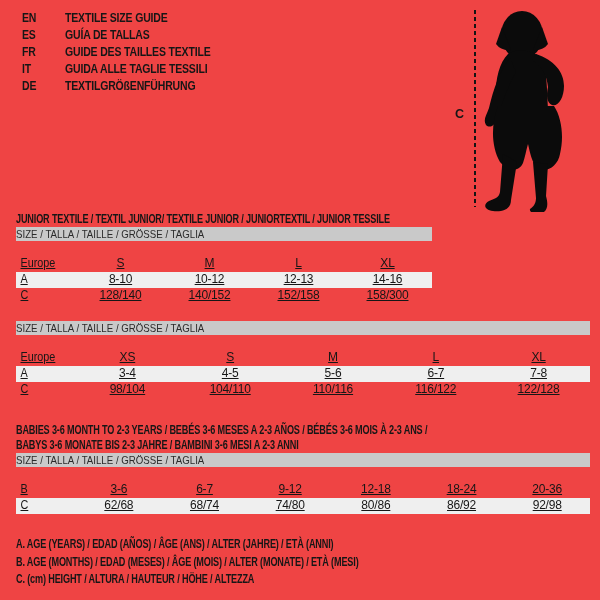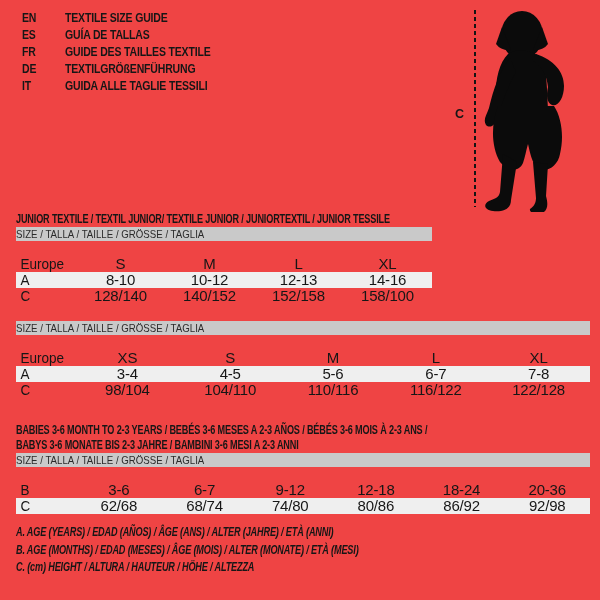--- a/index.html
+++ b/index.html
@@ -34,27 +34,27 @@
   }
   .size-table{margin-top:15px;}
   .size-bar{
     height:14px;background:var(--bar,#c9c9c9);margin-bottom:2px;
     display:flex;align-items:center;box-sizing:border-box;
   }
   .size-bar-text{
     font-size:11px;color:#2a2a2a;white-space:nowrap;
     transform:scaleX(0.88);transform-origin:0 50%;display:inline-block;
   }
-  .t-row{display:flex;height:16px;align-items:flex-end;font-size:15px;}
+  .t-row{display:flex;height:16px;align-items:flex-start;font-size:12px;text-decoration:underline;}
   .t-row.shaded{background:var(--stripe,#efefef);}
   .t-label{width:60px;flex:0 0 60px;padding-left:5px;box-sizing:border-box;
     transform:scaleX(0.9);transform-origin:0 50%;}
   .t-cell{flex:1;text-align:center;letter-spacing:-0.2px;}
   
-  .notes{position:absolute;left:16px;top:524px;font-style:italic;}
+  .notes{position:absolute;left:16px;top:536px;}
   .note-line{
     font-weight:bold;font-size:12px;line-height:17.5px;letter-spacing:-0.2px;white-space:nowrap;
     transform:scaleX(0.76);transform-origin:0 50%;
   }
 </style>
 </head>
 <body>
 
 <div class="canvas">
 
@@ -65,26 +65,26 @@
       </div>
       <div class="lang-row">
         <span class="lang-code">ES</span>
         <span class="lang-label">GUÍA DE TALLAS</span>
       </div>
       <div class="lang-row">
         <span class="lang-code">FR</span>
         <span class="lang-label">GUIDE DES TAILLES TEXTILE</span>
       </div>
       <div class="lang-row">
+        <span class="lang-code">IT</span>
+        <span class="lang-label">GUIDA ALLE TAGLIE TESSILI</span>
+      </div>
+      <div class="lang-row">
         <span class="lang-code">DE</span>
         <span class="lang-label">TEXTILGRÖßENFÜHRUNG</span>
-      </div>
-      <div class="lang-row">
-        <span class="lang-code">IT</span>
-        <span class="lang-label">GUIDA ALLE TAGLIE TESSILI</span>
       </div>
     </div>
 
   <div class="measure-line"></div>
   <div class="measure-label">C</div>
   <svg class="silhouette" width="96" height="204" viewBox="0 0 96 204" aria-hidden="true">
     <g id="sil-group" fill="#0b0b0b">
       <ellipse cx="38" cy="27" rx="21" ry="24"></ellipse>
       <path d="M18,19 L12,36 Q17,43 27,42 Z"></path>
       <path d="M58,19 L64,36 Q59,43 49,42 Z"></path>
@@ -118,21 +118,21 @@
             <span class="t-cell">8-10</span>
             <span class="t-cell">10-12</span>
             <span class="t-cell">12-13</span>
             <span class="t-cell">14-16</span>
           </div>
           <div class="t-row">
             <span class="t-label">C</span>
             <span class="t-cell">128/140</span>
             <span class="t-cell">140/152</span>
             <span class="t-cell">152/158</span>
-            <span class="t-cell">158/100</span>
+            <span class="t-cell">158/300</span>
           </div>
         </div>
     </div>
   </section>
 
   <section class="section section-children">
     <div class="size-table-wrap">
       <div class="size-bar">
           <span class="size-bar-text">SIZE / TALLA / TAILLE / GRÖSSE / TAGLIA</span>
         </div>

